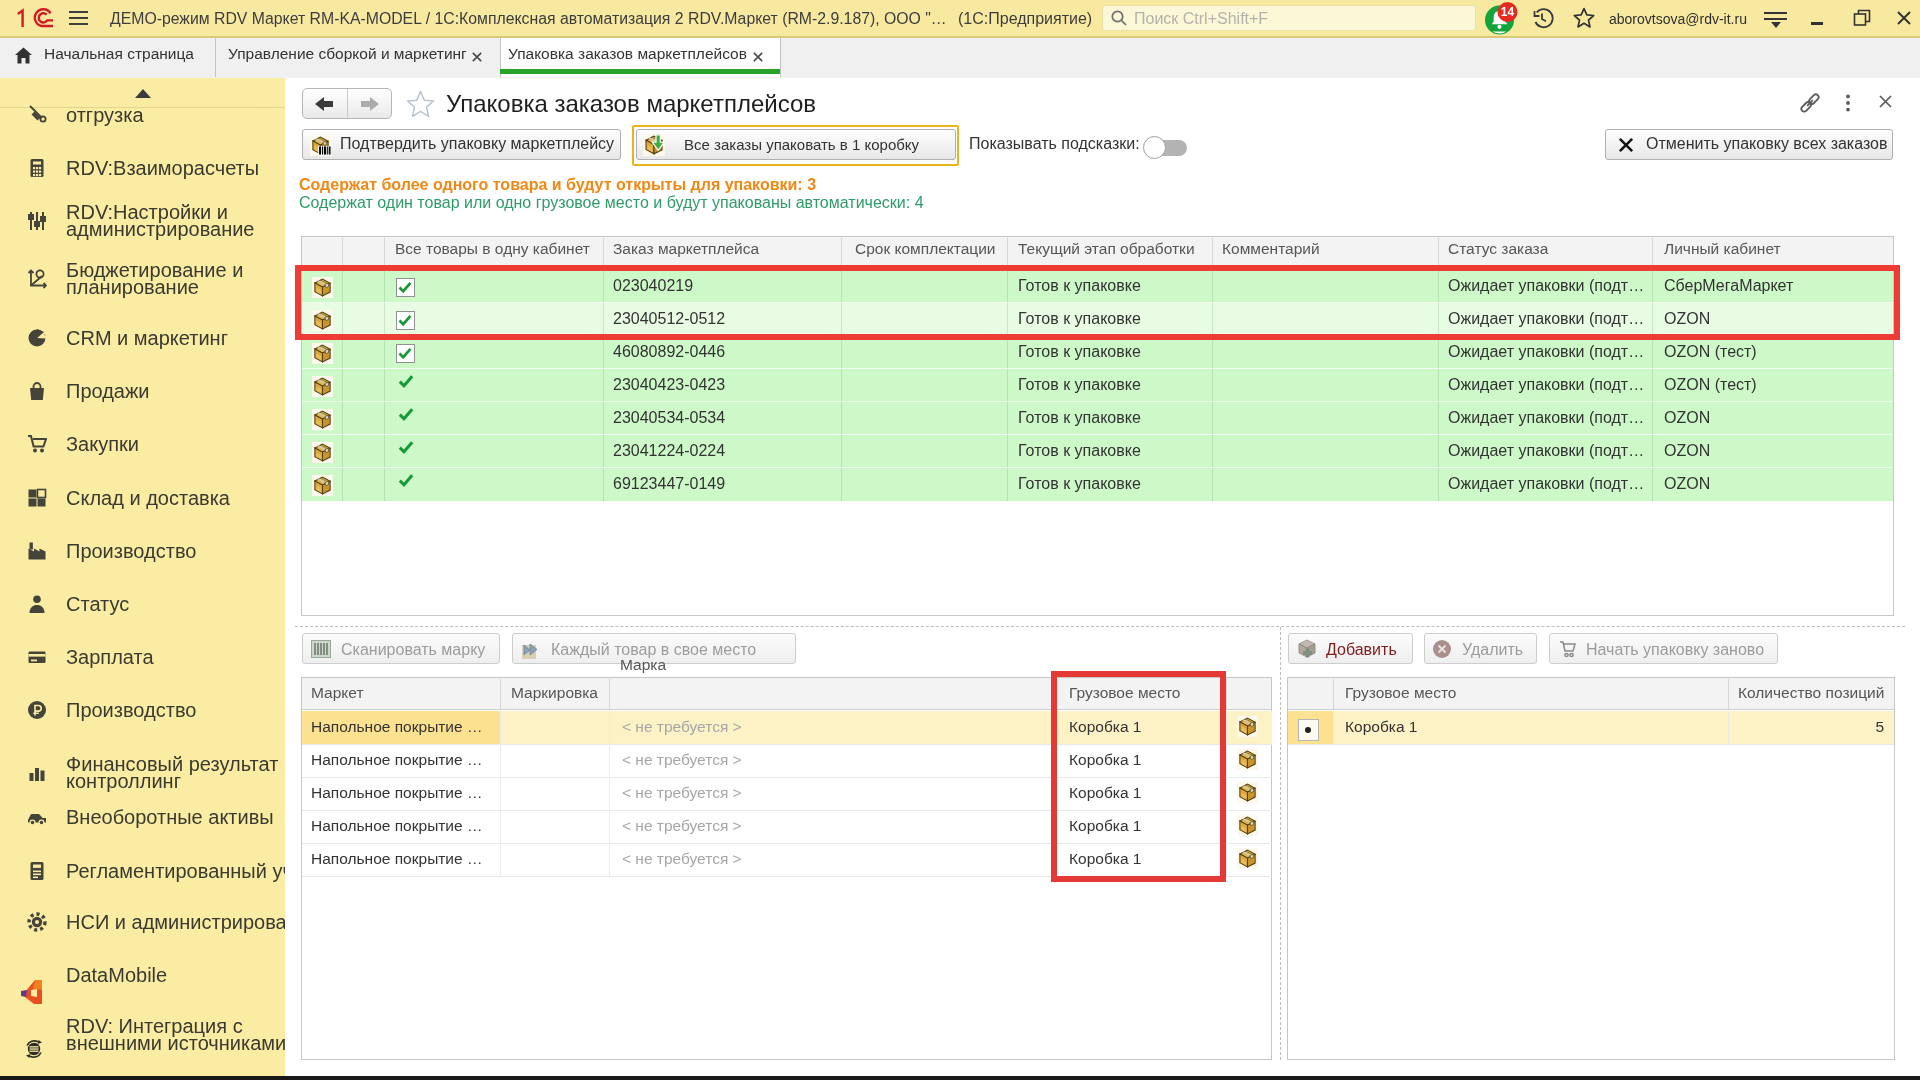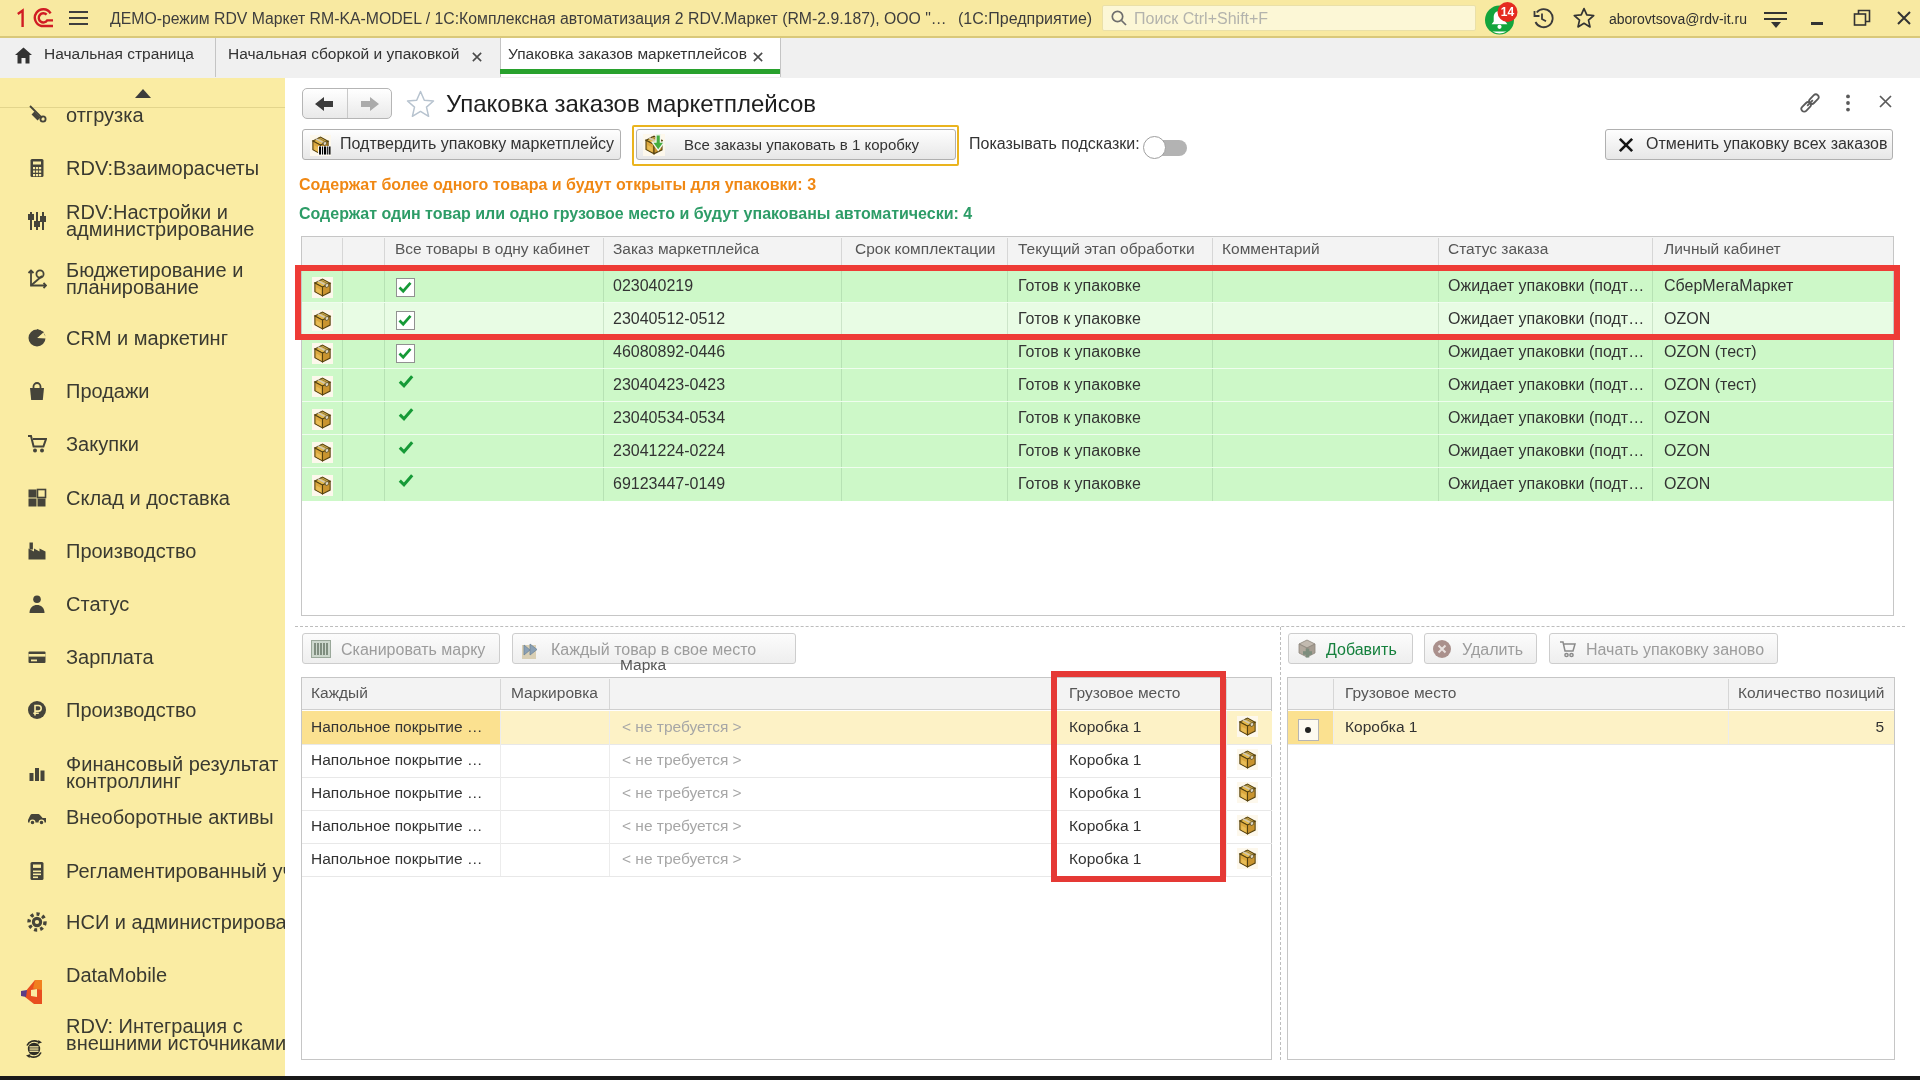--- a/index.html
+++ b/index.html
@@ -87,21 +87,21 @@
 <div class="ab" style="left:0;top:37.5px;width:1920px;height:40px;background:#f0f0f0"></div>
 <div class="ab" style="left:500px;top:38px;width:280px;height:39px;background:#fff"></div>
 <div class="hl" style="left:0;top:77.5px;width:1920px;background:#a8a8a8"></div>
 <div class="vl" style="left:215px;top:38px;height:39px;background:#c4c4c4"></div>
 <div class="vl" style="left:500px;top:38px;height:39px;background:#c4c4c4"></div>
 <div class="vl" style="left:780px;top:38px;height:39px;background:#c4c4c4"></div>
 <svg class="ab" style="left:14px;top:46px" width="19" height="19" viewBox="0 0 19 19">
     <path d="M9.5 1.5 L18 9 H15.5 V17.5 H11.5 V12 H7.5 V17.5 H3.5 V9 H1z" fill="#323232"></path>
   </svg>
 <div class="tx" style="left:44px;top:45px;font-size:15.5px">Начальная страница</div>
-<div class="tx" style="left:228px;top:45px;font-size:15.5px">Начальная сборкой и упаковкой</div>
+<div class="tx" style="left:228px;top:45px;font-size:15.5px">Управление сборкой и маркетинг</div>
 <svg class="ab" style="left:471px;top:51px" width="12" height="12" viewBox="0 0 13 13">
     <path d="M2 2 L11 11 M11 2 L2 11" stroke="#4a4a4a" stroke-width="1.7"></path>
   </svg>
 <div class="tx" style="left:508px;top:45px;font-size:15.5px">Упаковка заказов маркетплейсов</div>
 <svg class="ab" style="left:752px;top:51px" width="12" height="12" viewBox="0 0 13 13">
     <path d="M2 2 L11 11 M11 2 L2 11" stroke="#4a4a4a" stroke-width="1.7"></path>
   </svg>
 <div class="ab" style="left:500px;top:69px;width:280px;height:5px;background:#28a12d"></div>
 
 <div class="ab" style="left:0;top:78px;width:285px;height:998px;background:#faeca3"></div>
@@ -307,21 +307,21 @@
 <div class="tx" style="left:969px;top:135px">Показывать подсказки:</div>
 <div class="ab" style="left:1150px;top:140px;width:37px;height:16px;background:#b3b3b3;border-radius:8px"></div>
 <div class="ab" style="left:1143px;top:136px;width:23px;height:23px;background:#fff;border:1px solid #9e9e9e;border-radius:50%"></div>
 <div class="btn" style="left:1605px;top:129px;width:288px;height:31px"></div>
 <svg class="ab" style="left:1617px;top:136px" width="18" height="18" viewBox="0 0 19 19">
     <path d="M3 3 L16 16 M16 3 L3 16" stroke="#161616" stroke-width="2.8"></path>
   </svg>
 <div class="tx" style="left:1646px;top:135px">Отменить упаковку всех заказов</div>
 
 <div class="tx" style="left:299px;top:176px;font-weight:bold;color:#f08814">Содержат более одного товара и будут открыты для упаковки: 3</div>
-<div class="tx" style="left:299px;top:205px;font-weight:bold;color:#2d9c67">Содержат один товар или одно грузовое место и будут упакованы автоматически: 4</div>
+<div class="tx" style="left:299px;top:194px;font-weight:normal;color:#2d9c67">Содержат один товар или одно грузовое место и будут упакованы автоматически: 4</div>
 
 <div class="ab" style="left:301px;top:236px;width:1593px;height:380px;border:1px solid #c6c6c6"></div>
 <div class="ab" style="left:302px;top:237px;width:1591px;height:31px;background:#f3f3f3;border-bottom:1px solid #cfcfcf"></div>
 <div class="hc" style="left:395px;top:240px">Все товары в одну кабинет</div>
 <div class="hc" style="left:613px;top:240px">Заказ маркетплейса</div>
 <div class="hc" style="left:855px;top:240px">Срок комплектации</div>
 <div class="hc" style="left:1018px;top:240px">Текущий этап обработки</div>
 <div class="hc" style="left:1222px;top:240px">Комментарий</div>
 <div class="hc" style="left:1448px;top:240px">Статус заказа</div>
 <div class="hc" style="left:1664px;top:240px">Личный кабинет</div>
@@ -495,21 +495,21 @@
 <svg class="ab" style="left:521px;top:639px" width="21" height="21" viewBox="0 0 21 21">
     <rect x="1" y="6" width="14" height="14" fill="#d9cfb4"></rect>
     <g fill="#8aa0b5" stroke="#6f859a" stroke-width="0.8">
       <path d="M3 6 L9 11 L3 16 V6"></path>
       <path d="M9 5 L16 10.5 L9 16 V5"></path>
     </g>
   </svg>
 <div class="tx" style="left:551px;top:641px;color:#9c9c9c">Каждый товар в свое место</div>
 <div class="ab" style="left:301px;top:677px;width:971px;height:383px;border:1px solid #c6c6c6"></div>
 <div class="ab" style="left:302px;top:678px;width:969px;height:32px;background:#f3f3f3;border-bottom:1px solid #cfcfcf"></div>
-<div class="hc" style="left:311px;top:684px">Каждый</div>
+<div class="hc" style="left:311px;top:684px">Маркет</div>
 <div class="hc" style="left:511px;top:684px">Маркировка</div>
 <div class="hc" style="left:620px;top:656px">Марка</div>
 <div class="hc" style="left:1069px;top:684px">Грузовое место</div>
 <div class="vl" style="left:500px;top:679px;height:30px"></div>
 <div class="vl" style="left:609px;top:679px;height:30px"></div>
 <div class="vl" style="left:1054px;top:679px;height:30px"></div>
 <div class="vl" style="left:1226px;top:679px;height:30px"></div>
 <div class="ab" style="left:302px;top:711px;width:198px;height:33px;background:#fbe190"></div>
 <div class="ab" style="left:500px;top:711px;width:772px;height:33px;background:#fdf2c6"></div>
 <div class="hl" style="left:302px;top:744px;width:970px;background:#e8e8e8"></div>
@@ -556,21 +556,21 @@
 <div class="btn dis" style="left:1288px;top:633px;width:125px;height:31px"></div>
 <svg class="ab" style="left:1296px;top:638px" width="22" height="22" viewBox="0 0 22 22">
     <polygon points="11,2 19,6 11,10 3,6" fill="#c2bab0" stroke="#8d867c" stroke-width="0.8"></polygon>
     <polygon points="3,6 11,10 11,19 3,15" fill="#b2a99e" stroke="#8d867c" stroke-width="0.8"></polygon>
     <polygon points="19,6 11,10 11,19 19,15" fill="#a69d92" stroke="#8d867c" stroke-width="0.8"></polygon>
     <g fill="#7e8e7e">
       <rect x="9.7" y="10.5" width="3.6" height="9"></rect>
       <rect x="7" y="13.2" width="9" height="3.6"></rect>
     </g>
   </svg>
-<div class="tx" style="left:1326px;top:641px;color:#15803d">Добавить</div>
+<div class="tx" style="left:1326px;top:641px;color:#7f1d1d">Добавить</div>
 <div class="btn dis" style="left:1424px;top:633px;width:113px;height:31px"></div>
 <svg class="ab" style="left:1432px;top:639px" width="20" height="20" viewBox="0 0 20 20">
     <circle cx="10" cy="10" r="9" fill="#aa908c"></circle>
     <path d="M6.5 6.5 L13.5 13.5 M13.5 6.5 L6.5 13.5" stroke="#e8e0de" stroke-width="2"></path>
   </svg>
 <div class="tx" style="left:1462px;top:641px;color:#9c9c9c">Удалить</div>
 <div class="btn dis" style="left:1549px;top:633px;width:229px;height:31px"></div>
 <svg class="ab" style="left:1558px;top:639px" width="20" height="20" viewBox="0 0 20 20">
     <g fill="none" stroke="#8a8a8a" stroke-width="1.5">
       <path d="M2 3 h3 l2 9 h8 l2-7 H6"></path>

